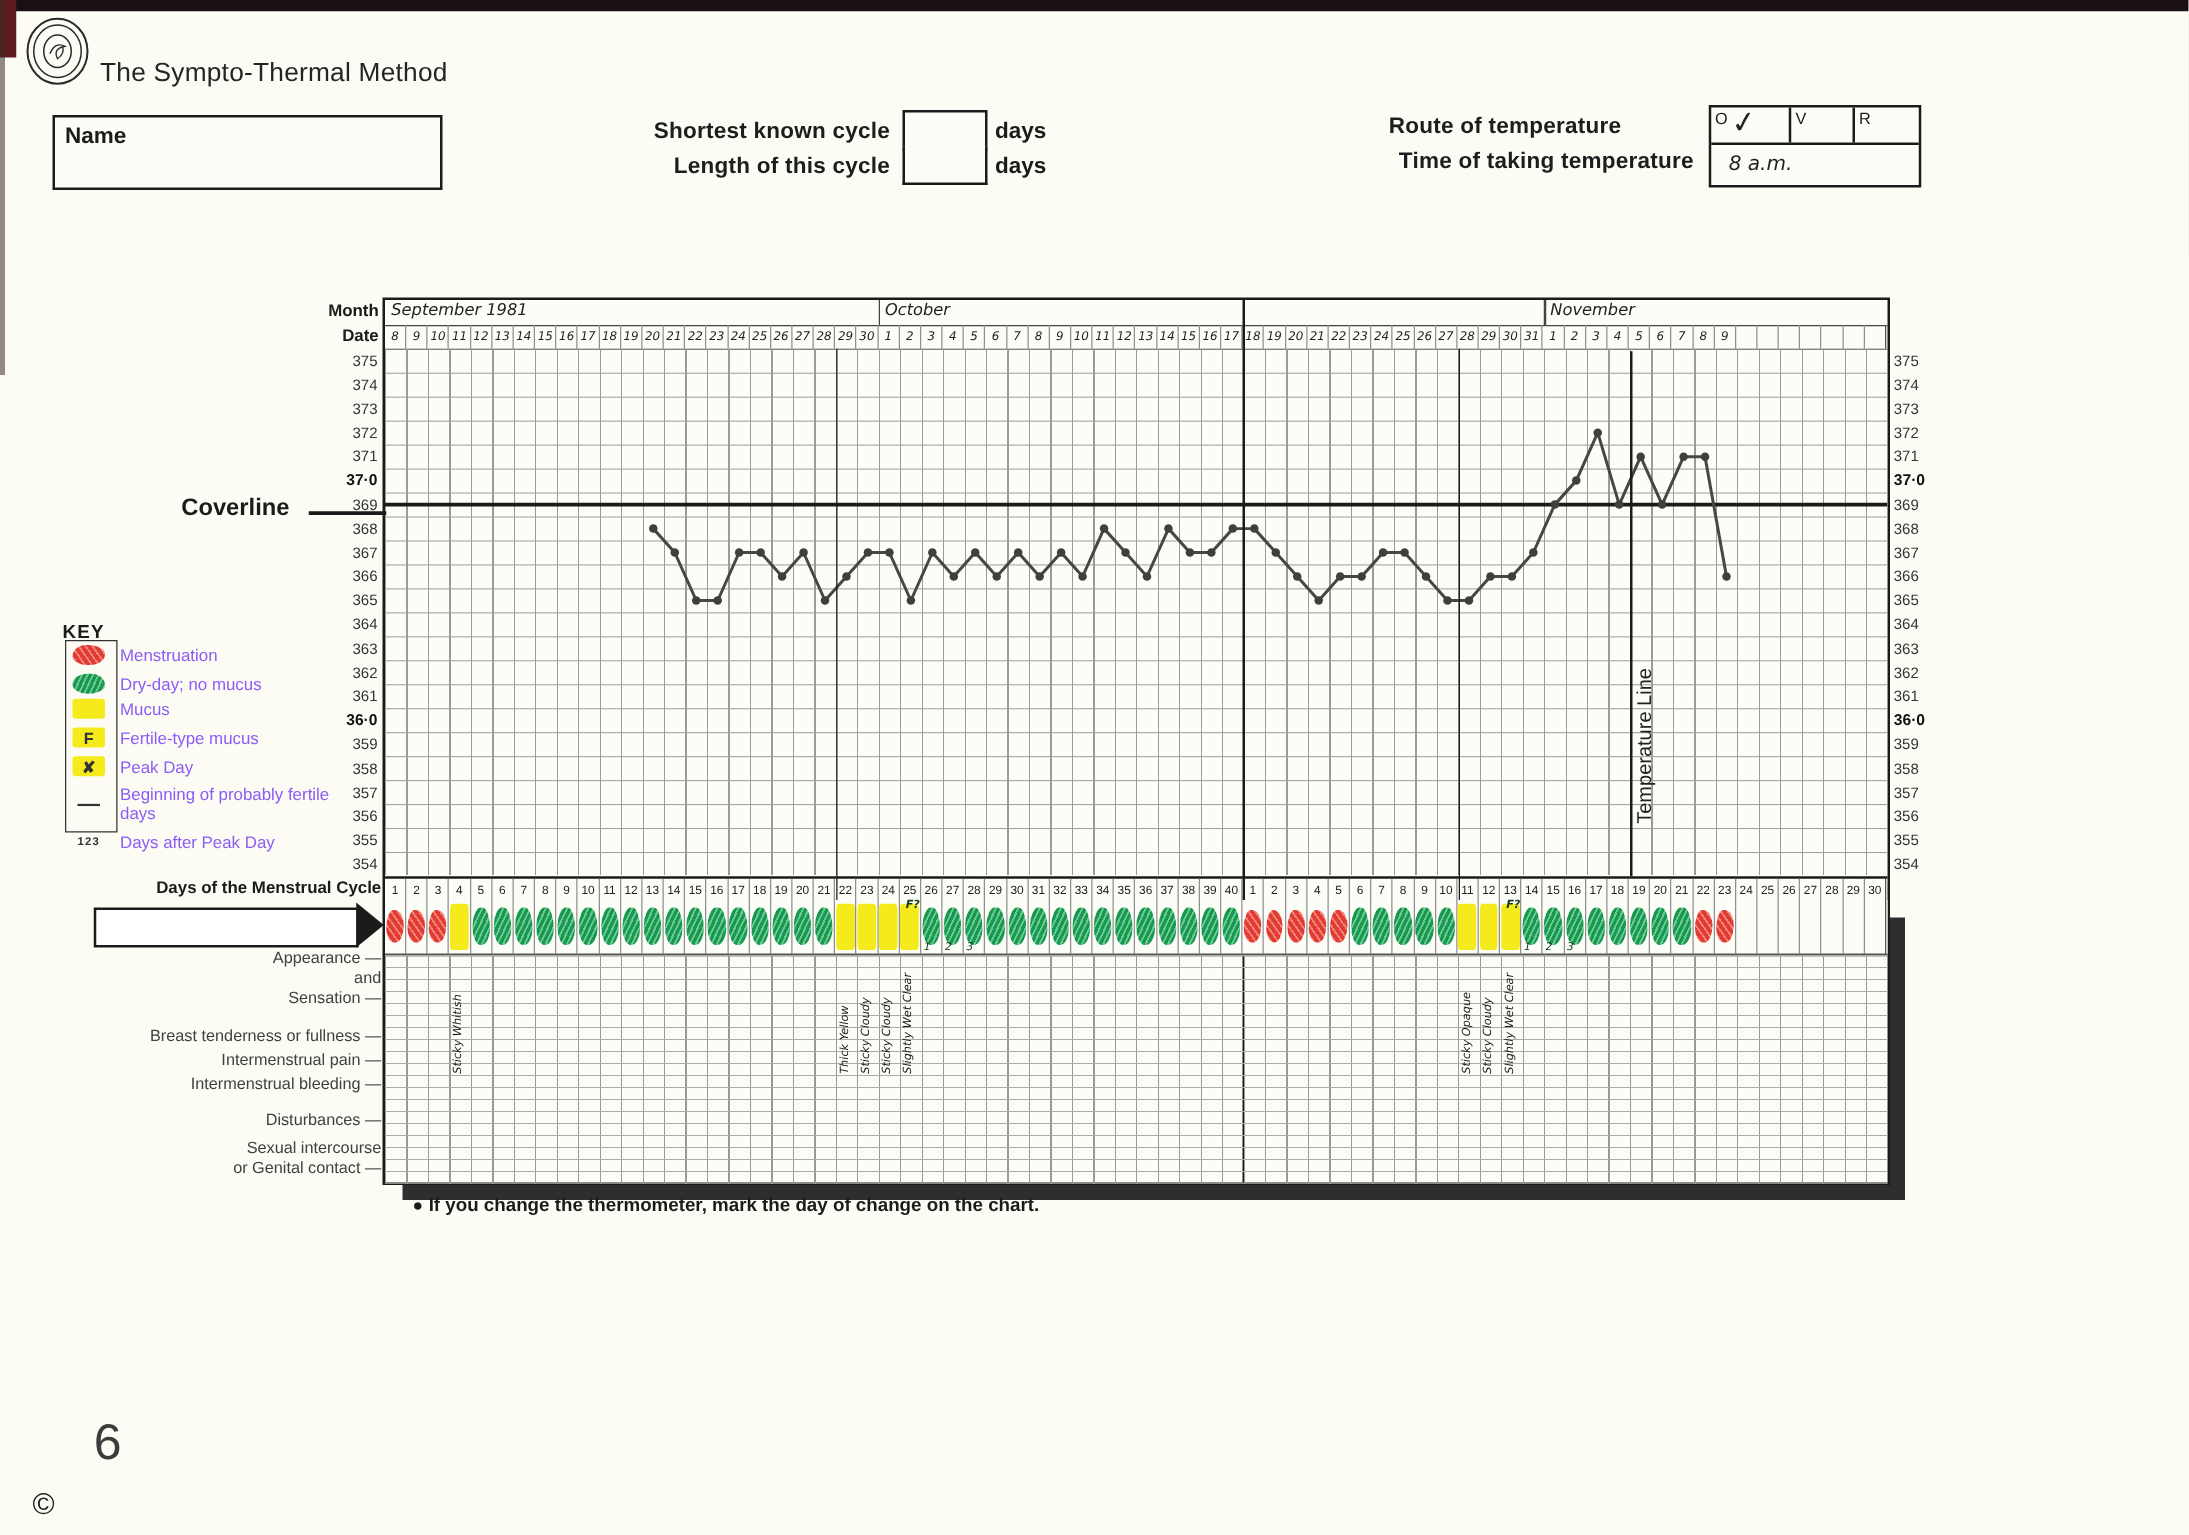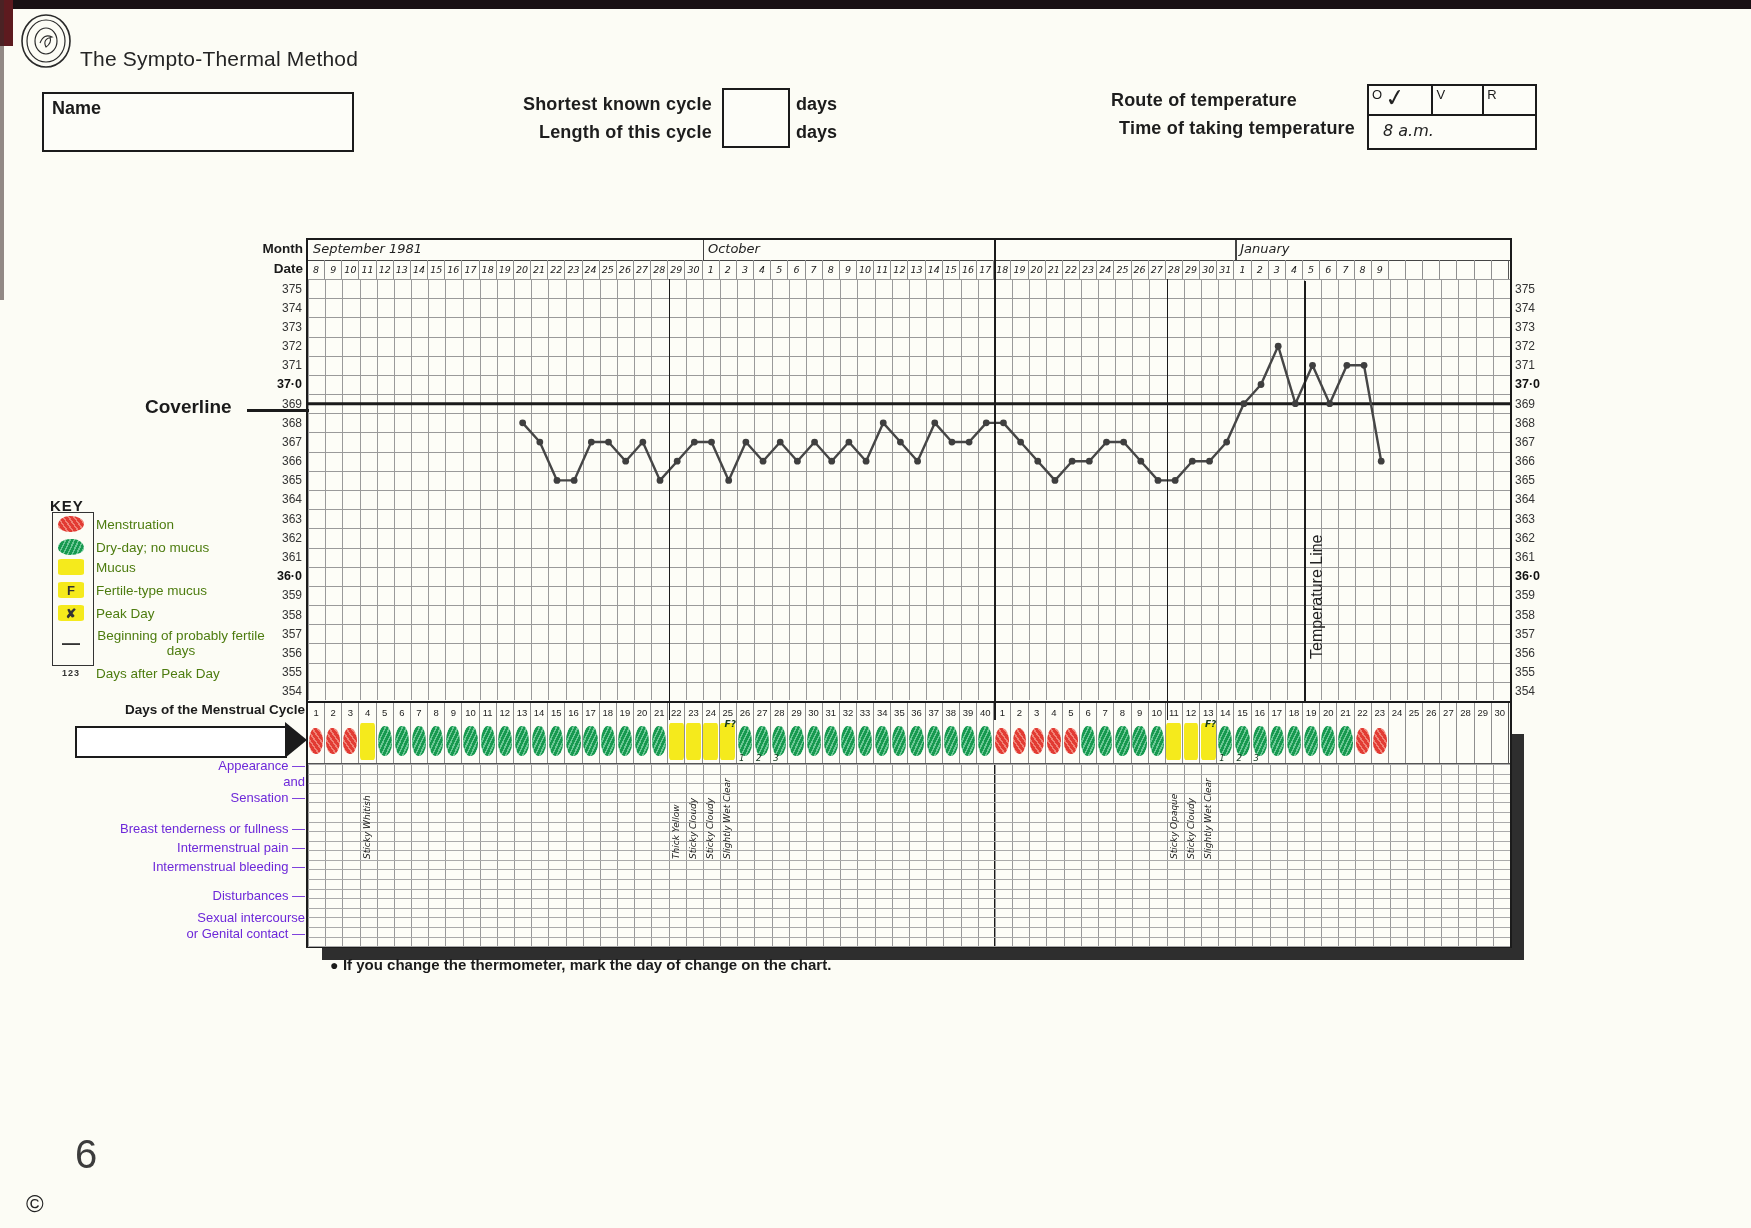--- a/index.html
+++ b/index.html
@@ -39,25 +39,25 @@
   .blob{margin:auto;}
   .blob.R{width:86%;height:62%;border-radius:45% 55% 50% 50%/60% 50% 55% 45%;
           background:repeating-linear-gradient(55deg,#e23b33 0 3px,#f08276 3px 4.5px);}
   .blob.G{width:88%;height:70%;border-radius:50% 45% 55% 50%/55% 60% 45% 50%;
           background:repeating-linear-gradient(115deg,#17994f 0 2.5px,#6cc795 2.5px 4px);}
   .blob.Y,.blob.YF{width:92%;height:88%;border-radius:12%;background:#f5ea1c;}
   .mucnote{position:absolute;right:0px;top:-1px;font-size:9px;font-weight:700;color:#143a1e;}
   .daynum{position:absolute;left:2px;bottom:0px;font-size:8.5px;color:#10331c;}
   
   .keytitle{font-size:15px;font-weight:700;letter-spacing:1px;}
-  .keylabel{font-size:13.5px;color:#4d7c0f;text-align:center;}
+  .keylabel{font-size:13.5px;color:#8b5cf6;}
   .swatch{width:26px;height:16px;position:relative;display:flex;align-items:center;justify-content:center;}
   .swatch .blob{width:100%;height:100%;}
   .swatch .glyph{position:absolute;font-size:13px;font-weight:700;color:#333;}
-  .rowlabel{font-size:13px;color:#6d28d9;text-align:right;width:220px;}
+  .rowlabel{font-size:13px;color:#404040;text-align:right;width:220px;}
   .notetxt{font-size:15px;font-weight:700;}
   .bigtitle{font-size:40px;color:#3c3c3c;letter-spacing:1px;}
   .rot{writing-mode:vertical-rl;transform:rotate(180deg);white-space:nowrap;}
   .applabel{font-size:9px;line-height:1.05;color:#1a1a1a;}
   svg{display:block;}
 </style>
 </head>
 <body>
 
 <div class="page">
@@ -106,21 +106,21 @@
     <div class="hand" style="height:32px;padding-left:14px;font-size:16px;line-height:30px;">8 a.m.</div>
   </div>
 
   <div id="chartArea" class="abs" style="left:0;top:0;width:1751px;height:1228px;">
       <div style="position: absolute; left: 322px; top: 734px; width: 1202px; height: 225.5px; background: rgb(46, 46, 46);"></div>
       <div class="grid-outline" style="position: absolute; left: 306px; top: 238px; width: 1202px; height: 705.5px; background: rgb(253, 253, 247);"></div>
       <div style="position: absolute; left: 308px; top: 240px; width: 1202px; height: 19.5px; border-bottom: 1.5px solid rgb(68, 68, 68);">
         <div class="hand" style="position: absolute; left: 5px; top: 1px; font-size: 13px; white-space: nowrap;">September 1981</div>
         <div class="hand" style="position: absolute; left: 399.943px; top: 1px; font-size: 13px; white-space: nowrap;">October</div>
         <div style="position: absolute; left: 394.943px; top: 0px; width: 1.5px; height: 100%; background: rgb(68, 68, 68);"></div>
-        <div class="hand" style="position: absolute; left: 932.257px; top: 1px; font-size: 13px; white-space: nowrap;">January</div>
+        <div class="hand" style="position: absolute; left: 932.257px; top: 1px; font-size: 13px; white-space: nowrap;">November</div>
         <div style="position: absolute; left: 927.257px; top: 0px; width: 1.5px; height: 100%; background: rgb(68, 68, 68);"></div>
       </div>
       <div class="print" style="position: absolute; left: 248px; top: 241px; width: 55px; height: 18px; text-align: right; font-size: 13.5px; font-weight: 700;">Month</div>
       <div class="cellrow" style="position: absolute; left: 308px; top: 259.5px; width: 1202px; height: 19px; border-bottom: 1.5px solid rgb(68, 68, 68);">
         <div class="daycell hand datefont" style="width: 17.1714px;">8</div>
         <div class="daycell hand datefont" style="width: 17.1714px;">9</div>
         <div class="daycell hand datefont" style="width: 17.1714px;">10</div>
         <div class="daycell hand datefont" style="width: 17.1714px;">11</div>
         <div class="daycell hand datefont" style="width: 17.1714px;">12</div>
         <div class="daycell hand datefont" style="width: 17.1714px;">13</div>

